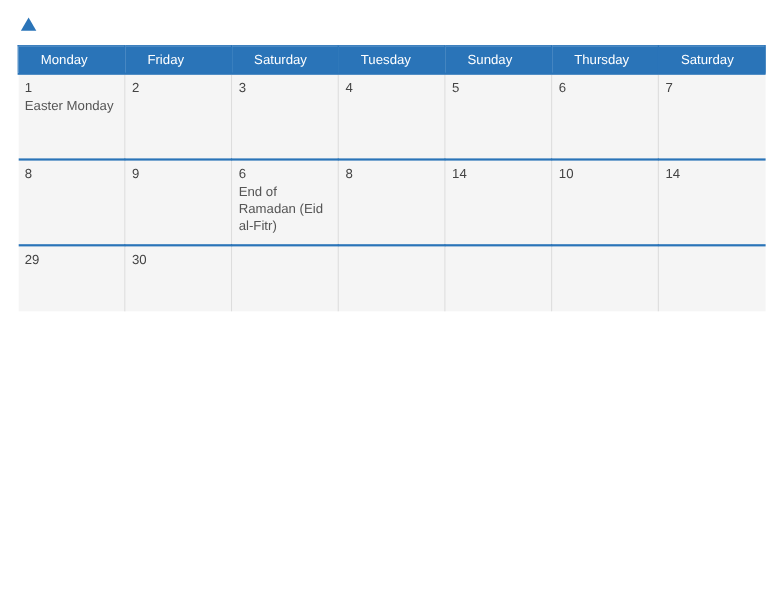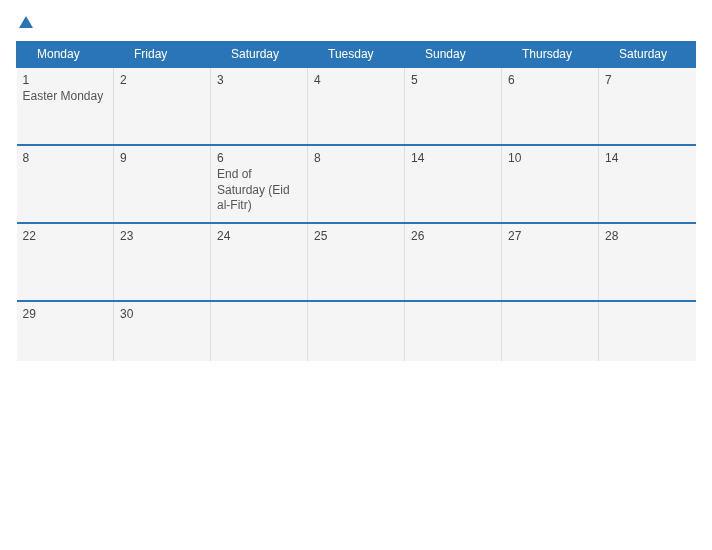--- a/index.html
+++ b/index.html
@@ -152,55 +152,32 @@
           <span class="day-num">7</span>
         </td>
       </tr>
       <tr>
         <td>
           <span class="day-num">8</span>
         </td>
         <td>
           <span class="day-num">9</span>
         </td>
-        <td><span class="day-num">6</span><span class="holiday">End of Saturday (Eid al-Fitr)</span></td>
+        <td><span class="day-num">6</span><span class="holiday">End of Ramadan (Eid al-Fitr)</span></td>
         <td>
           <span class="day-num">8</span>
         </td>
         <td>
           <span class="day-num">14</span>
         </td>
         <td>
           <span class="day-num">10</span>
         </td>
         <td>
           <span class="day-num">14</span>
-        </td>
-      </tr>
-      <tr>
-        <td>
-          <span class="day-num">22</span>
-        </td>
-        <td>
-          <span class="day-num">23</span>
-        </td>
-        <td>
-          <span class="day-num">24</span>
-        </td>
-        <td>
-          <span class="day-num">25</span>
-        </td>
-        <td>
-          <span class="day-num">26</span>
-        </td>
-        <td>
-          <span class="day-num">27</span>
-        </td>
-        <td>
-          <span class="day-num">28</span>
         </td>
       </tr>
       <tr>
         <td>
           <span class="day-num">29</span>
         </td>
         <td>
           <span class="day-num">30</span>
         </td>
         <td></td>

